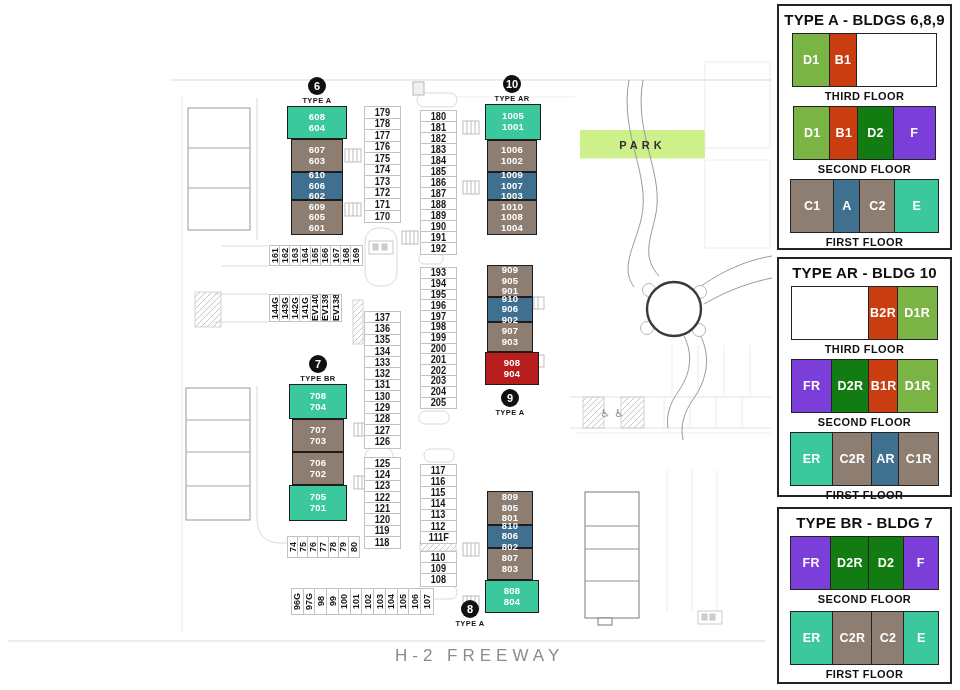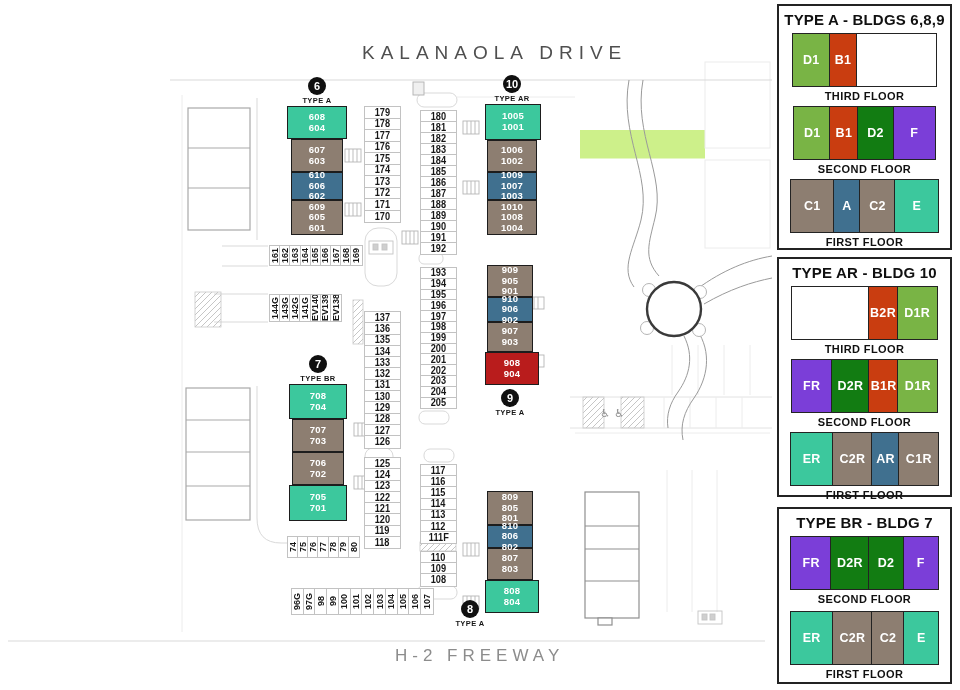--- a/index.html
+++ b/index.html
@@ -167,23 +167,23 @@
     </g>
     <g fill="#ffffff" stroke="#b5b5b5" stroke-width="1">
       <circle cx="649" cy="290" r="6.5"></circle>
         <circle cx="700" cy="292" r="6.5"></circle>
       <circle cx="647" cy="328" r="6.5"></circle>
         <circle cx="699" cy="330" r="6.5"></circle>
     </g>
     <circle cx="674" cy="309" r="27" fill="#ffffff" stroke="#3a3a3a" stroke-width="2.4"></circle>
   </svg>
 
-  <div class="street" style="left:362px;top:42px">KALANAOLA DRIVE</div>
   <div class="street bottom" style="left:395px;top:646px">H-2 FREEWAY</div>
 
+  <div class="park-label" style="left:580px;top:130px;width:125px;height:29px">PARK</div>
 
   <div class="legend" id="legend">
       <div class="panel" style="height: 246px; margin-top: 0px;">
         <div class="ttl">TYPE A - BLDGS 6,8,9</div>
         <div class="floor" style="margin-bottom: 4px;">
           <div class="frow">
             <div class="fcell" style="width: 38px; background: rgb(121, 180, 69);">D1</div>
             <div class="fcell" style="width: 29px; background: rgb(201, 61, 16);">B1</div>
             <div class="fcell" style="width: 81px; background: rgb(255, 255, 255);"></div>
           </div>

